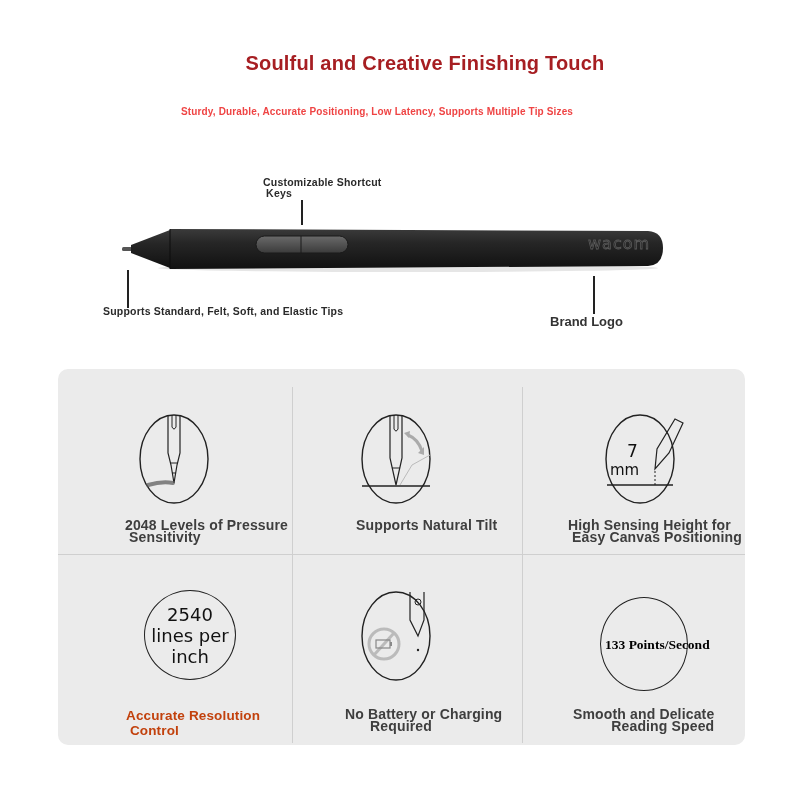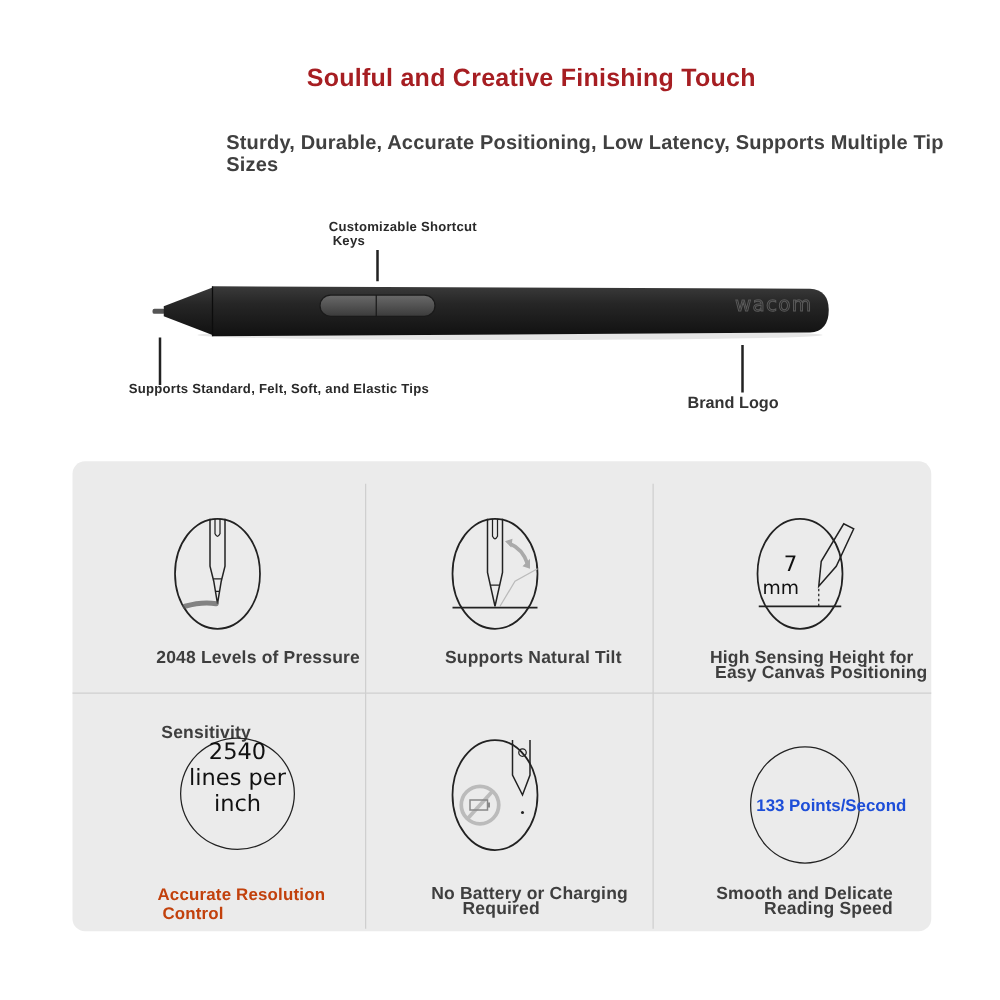--- a/index.html
+++ b/index.html
@@ -1,19 +1,19 @@
 <!DOCTYPE html>
 <html><head>
 <meta charset="utf-8">
 <style>
   html, body { margin:0; padding:0; }
   body { width:800px; height:800px; background:#ffffff; position:relative; overflow:hidden; font-family:"Liberation Sans", sans-serif; }
   .abs { position:absolute; }
   .title { left:0; width:850px; top:52px; text-align:center; color:#a61e22; font-weight:bold; font-size:20px; letter-spacing:0.2px; }
-  .subtitle { left:181px; top:106px; font-size:16px; font-weight:bold; color:#404040; letter-spacing:0.15px; }
+  .subtitle { left:181px; top:106px; font-size:10px; font-weight:bold; color:#ef4444; letter-spacing:0.15px; }
   .callout { font-size:10.5px; font-weight:bold; color:#2a2a2a; line-height:11px; letter-spacing:0.2px; }
   .brand-callout { font-size:13px; font-weight:bold; color:#333; }
   .leader { background:#222; width:1.5px; }
   .pen { left:118px; top:224px; width:550px; height:50px; }
   .panel { left:58px; top:369px; width:687px; height:376px; background:#ebebeb; border-radius:10px; }
   .vline { width:1px; background:#cfcfcf; }
   .hline { height:1px; background:#cfcfcf; }
   .icon { position:absolute; }
   .cap { position:absolute; font-size:14px; font-weight:bold; color:#3e3e3e; line-height:11.5px; letter-spacing:0.15px; }
   .cap-lg { font-size:13.5px; line-height:14.5px; color:#c2410c; }
@@ -71,21 +71,21 @@
 <svg class="icon" style="left:138px; top:413px;" width="72" height="92" viewBox="0 0 72 92">
   <ellipse cx="36" cy="46" rx="34" ry="44" fill="none" stroke="#222" stroke-width="1.4"></ellipse>
   <path d="M30 2 L30 40 L33 52 L36 70 L39 52 L42 40 L42 2" fill="none" stroke="#222" stroke-width="1.2"></path>
   <path d="M34 2 L34 14 Q36 18 38 14 L38 2" fill="none" stroke="#222" stroke-width="1"></path>
   <line x1="32.5" y1="50" x2="39.5" y2="50" stroke="#222" stroke-width="1"></line>
   <line x1="34" y1="60" x2="38" y2="60" stroke="#222" stroke-width="1"></line>
   <path d="M10 72 Q24 68 35 70" fill="none" stroke="#555" stroke-width="4" stroke-linecap="round" opacity="0.7"></path>
 </svg>
 <div class="cap" style="left:125px; top:520px;">
   <div>2048 Levels of Pressure</div>
-  <div style="white-space:pre;margin-top:48px;"> Sensitivity</div>
+  <div style="white-space:pre;"> Sensitivity</div>
 </div>
 
 <svg class="icon" style="left:360px; top:413px;" width="72" height="92" viewBox="0 0 72 92">
   <ellipse cx="36" cy="46" rx="34" ry="44" fill="none" stroke="#222" stroke-width="1.4"></ellipse>
   <path d="M30 2 L30 45 L36 72 L42 45 L42 2" fill="none" stroke="#222" stroke-width="1.2"></path>
   <path d="M34 2 L34 16 Q36 20 38 16 L38 2" fill="none" stroke="#222" stroke-width="1"></path>
   <line x1="32" y1="55" x2="40" y2="55" stroke="#222" stroke-width="1"></line>
   <path d="M48 22 Q58 26 62 38" fill="none" stroke="#aaa" stroke-width="3"></path>
   <path d="M44 20 L50 18 L49 25 Z M64 42 L58 40 L64 34 Z" fill="#aaa"></path>
   <path d="M40 72 L52 52 L70 42" fill="none" stroke="#bbb" stroke-width="1"></path>
@@ -101,21 +101,21 @@
   <text x="17" y="62" font-family="DejaVu Sans, sans-serif" font-size="15" fill="#111">mm</text>
   <path d="M90 10 L76 40 L62 56 L64 36 L82 6 Z" fill="none" stroke="#222" stroke-width="1.2"></path>
   <line x1="62" y1="58" x2="62" y2="72" stroke="#222" stroke-width="1" stroke-dasharray="2,2"></line>
   <line x1="14" y1="72" x2="80" y2="72" stroke="#222" stroke-width="1.4"></line>
 </svg>
 <div class="cap" style="left:568px; top:520px;">
   <div>High Sensing Height for</div>
   <div style="white-space:pre;"> Easy Canvas Positioning</div>
 </div>
 
-<div class="icon" style="left:144px; top:590px; width:92px; height:90px; border:1.4px solid #222; border-radius:50%; box-sizing:border-box; display:flex; flex-direction:column; ">
+<div class="icon" style="left:144px; top:590px; width:92px; height:90px; border:1.4px solid #222; border-radius:50%; box-sizing:border-box; display:flex; flex-direction:column; justify-content:center;">
   <div class="circle-text">2540</div>
   <div class="circle-text">lines per</div>
   <div class="circle-text">inch</div>
 </div>
 <div class="cap cap-lg" style="left:126px; top:709px;">
   <div>Accurate Resolution</div>
   <div style="white-space:pre;"> Control</div>
 </div>
 
 <svg class="icon" style="left:358px; top:590px;" width="76" height="92" viewBox="0 0 76 92">
@@ -127,17 +127,17 @@
   <line x1="16" y1="65" x2="36" y2="43" stroke="#bbb" stroke-width="3"></line>
   <rect x="18" y="50" width="14" height="8" fill="none" stroke="#888" stroke-width="1.2"></rect>
   <rect x="32" y="52" width="2" height="4" fill="#888"></rect>
 </svg>
 <div class="cap" style="left:345px; top:709px;">
   <div>No Battery or Charging</div>
   <div style="white-space:pre;margin-left:21px;"> Required</div>
 </div>
 
 <div class="icon" style="left:600px; top:597px; width:88px; height:94px; border:1.4px solid #222; border-radius:50%; box-sizing:border-box;"></div>
-<div class="abs" style="left:605px; top:637px; font-size:13.5px; font-weight:bold; color:#1d4ed8; white-space:nowrap;">133 Points/Second</div>
+<div class="abs" style="left:605px; top:637px; font-size:13.5px; font-weight:bold; color:#000000; white-space:nowrap;font-family:Liberation Serif, serif;">133 Points/Second</div>
 <div class="cap" style="left:573px; top:709px;text-align:right;">
   <div>Smooth and Delicate</div>
   <div style="white-space:pre;"> Reading Speed</div>
 </div>
 
 </body></html>

